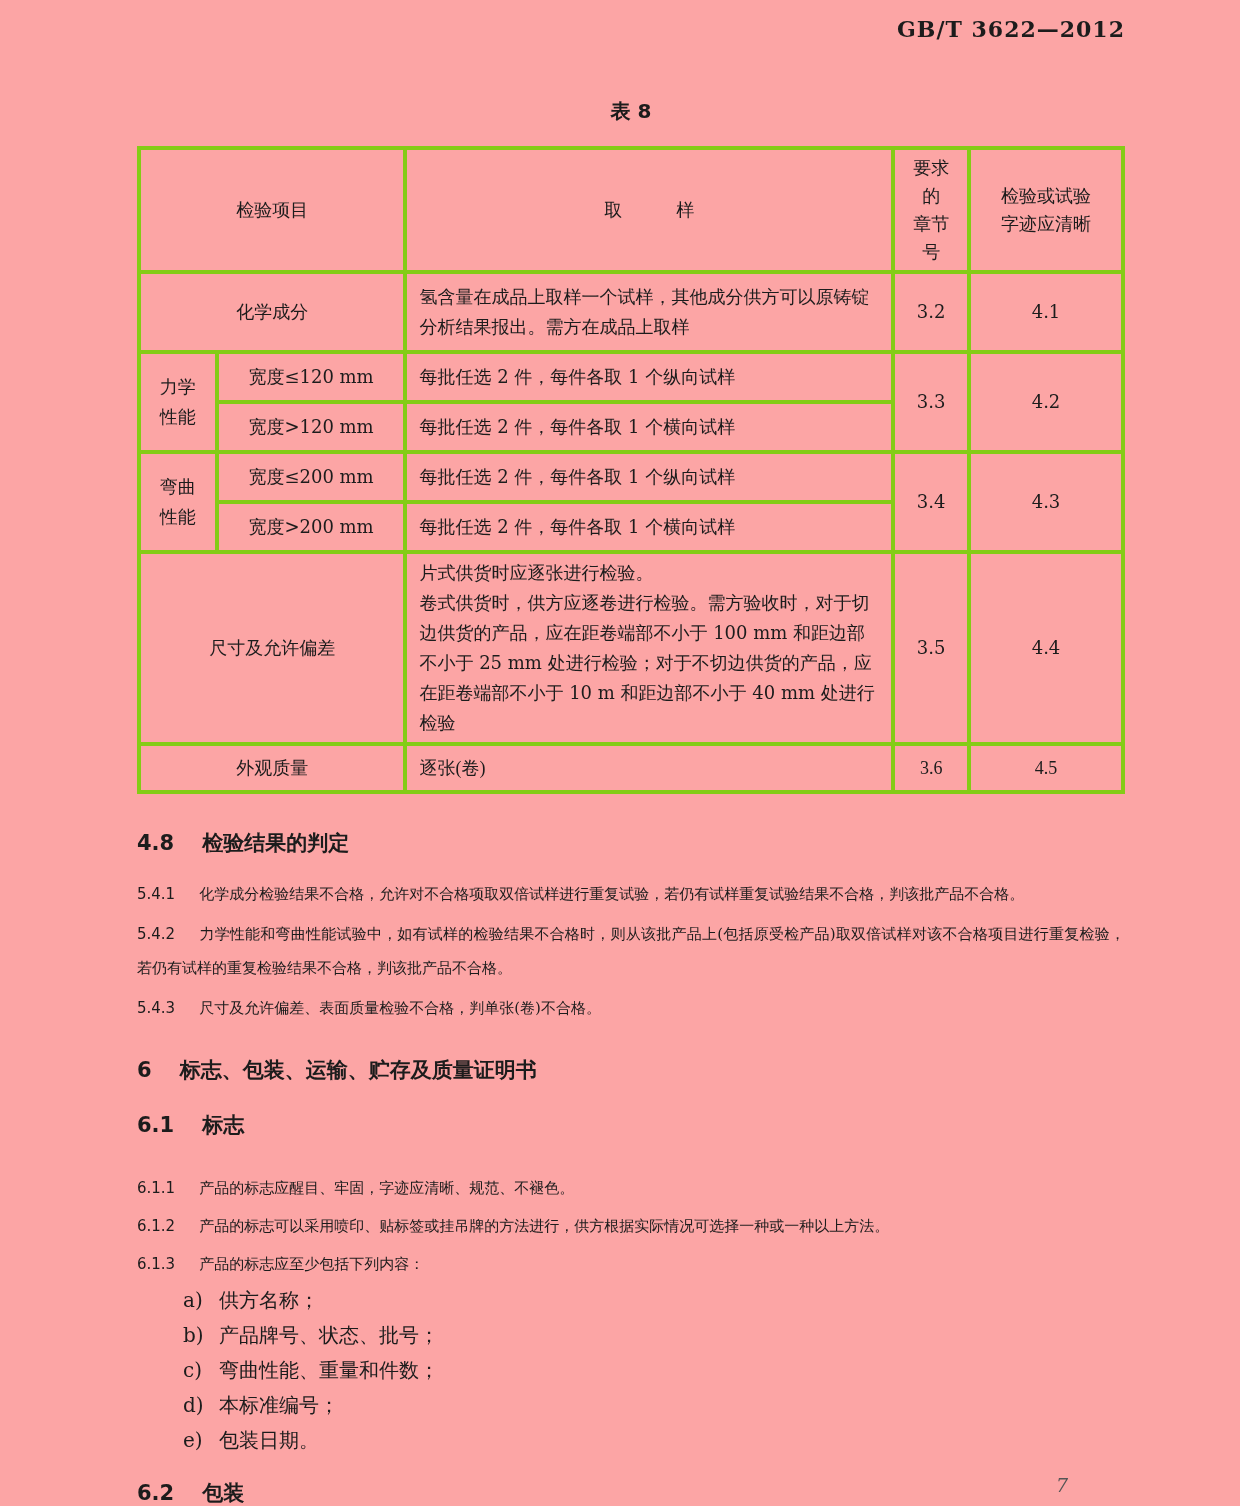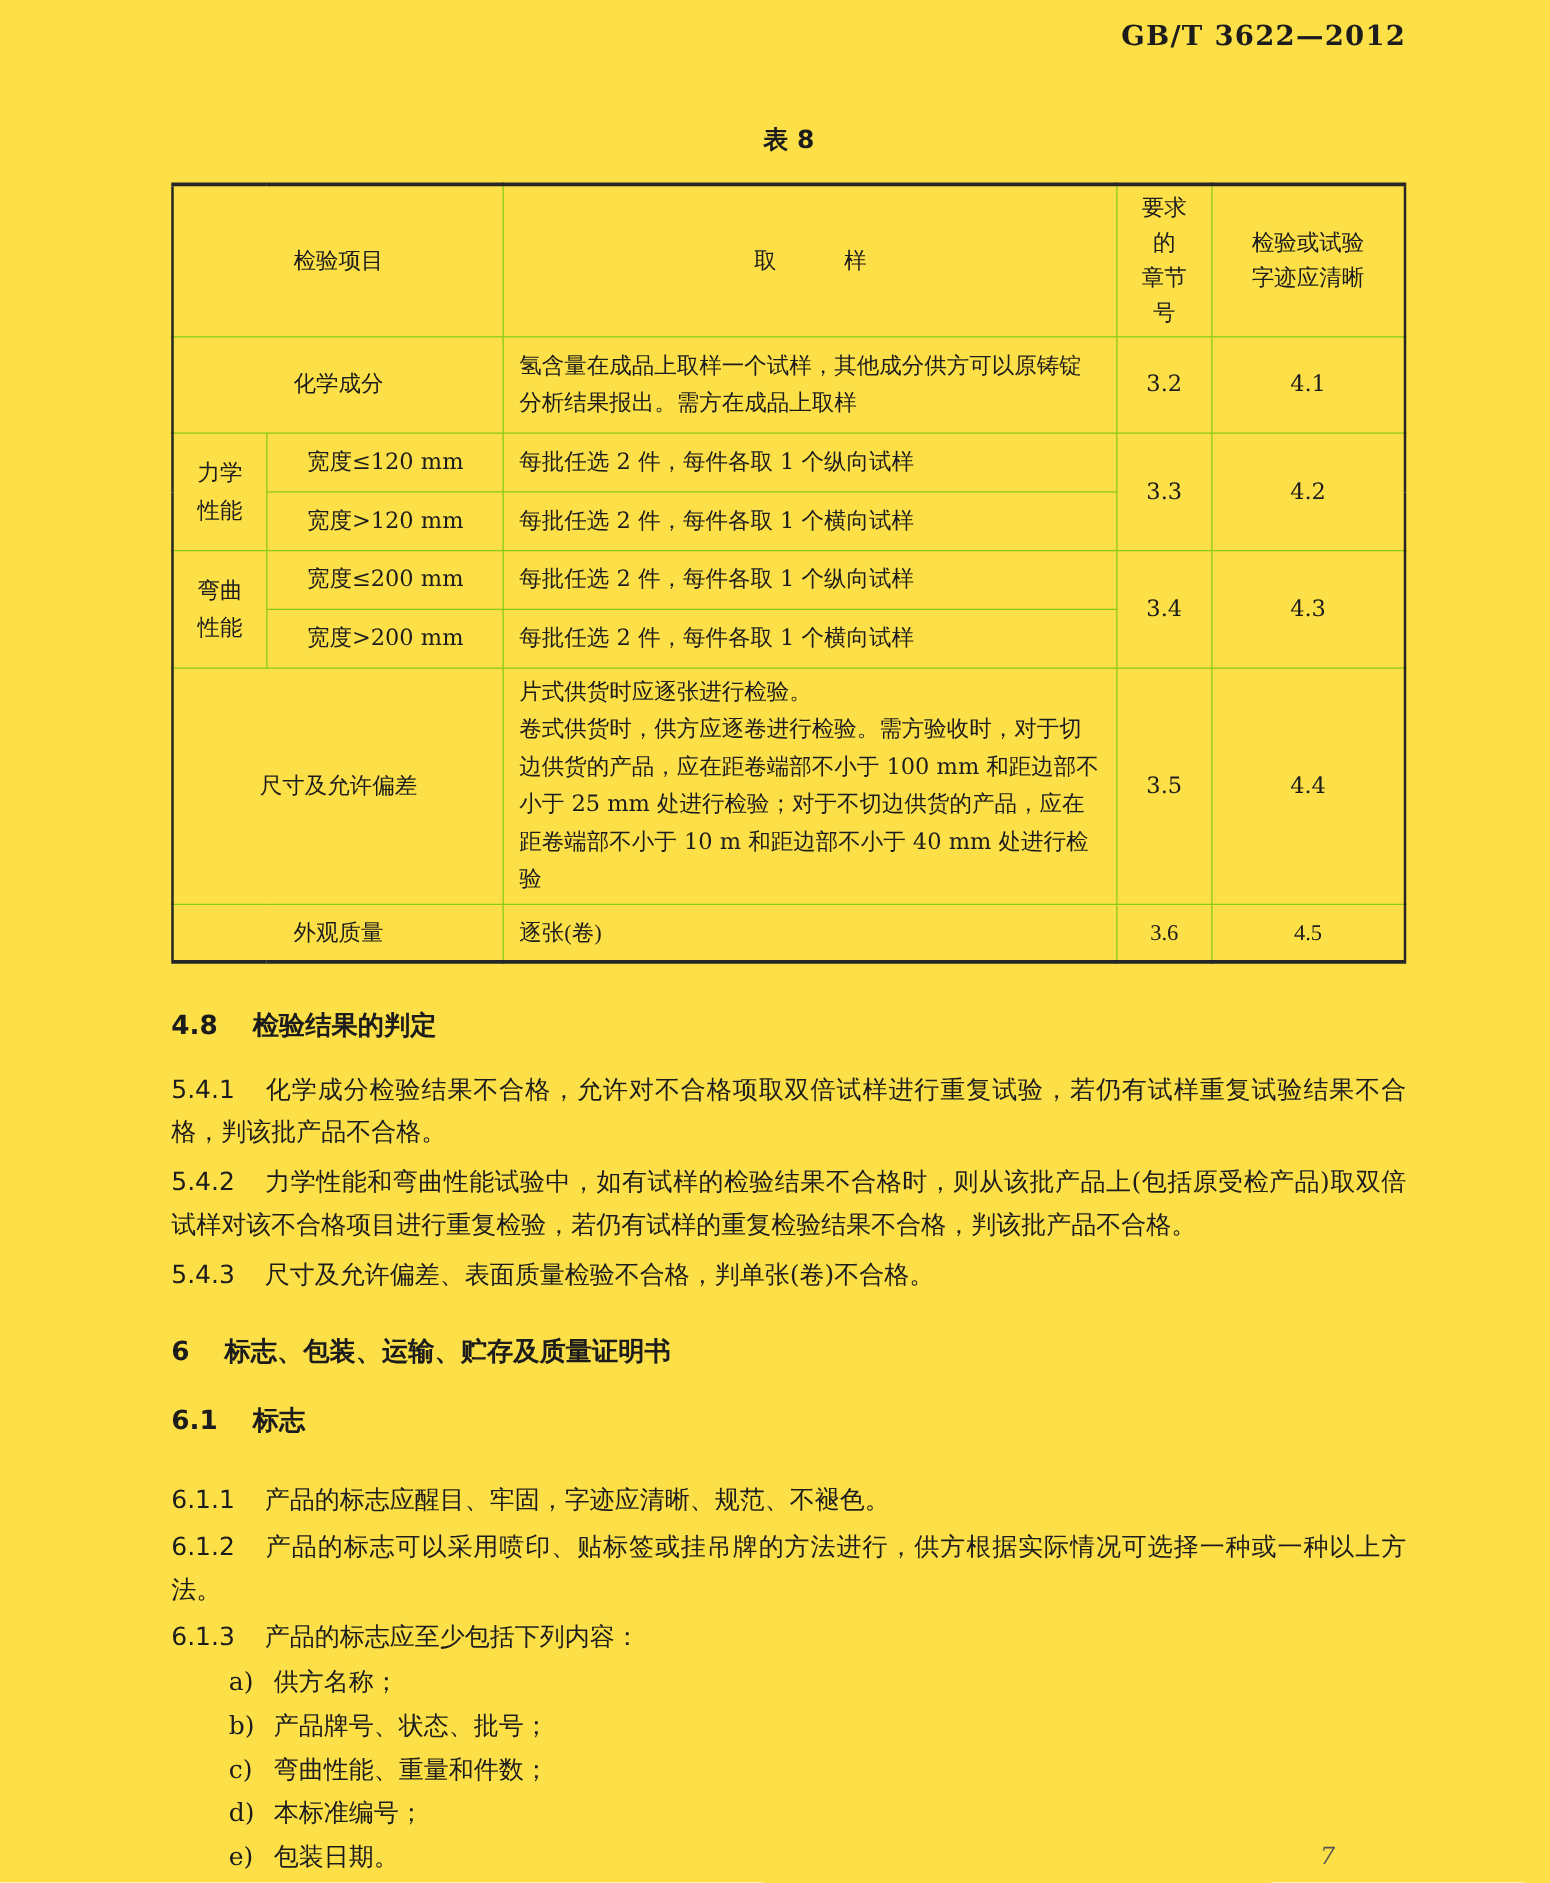--- a/index.html
+++ b/index.html
@@ -1,52 +1,52 @@
 <!DOCTYPE html>
 <html><head>
 <meta charset="utf-8">
 <style>
   html,body{margin:0;padding:0;background:#ffffff;}
   .page{
     position:relative;
     width:1240px;height:1506px;
     box-sizing:border-box;
     padding:16px 115px 0 137px;
-    background:#fde047;
+    background:#fca5a5;
     color:#1c1c1c;
     font-family:"DejaVu Serif","Liberation Serif",serif;
     overflow:hidden;
   }
   .page-header{text-align:right;font-size:22px;font-weight:bold;letter-spacing:1px;line-height:26px;}
   .table-caption{
     margin-top:56px;text-align:center;font-size:20px;font-weight:bold;line-height:26px;
     font-family:"DejaVu Sans","Liberation Sans",sans-serif;
   }
   table.std{
     margin-top:22px;width:100%;
     border-collapse:collapse;
     font-size:18px;
     border:2px solid #262626;
     border-top-width:3px;border-bottom-width:3px;
   }
   table.std td{
-    border:1px solid #84cc16;
+    border:4px solid #84cc16;
     text-align:center;vertical-align:middle;
     padding:4px 12px;line-height:30px;
   }
   table.std td.l{text-align:left;}
   table.std td.pre{white-space:pre-line;}
   tr.hrow td{height:62px;line-height:28px;}
   tr.r-chem td{height:68px;}
   tr.r-sub td{height:38px;}
   tr.r-dim td{height:148px;}
   tr.r-app td{height:36px;font-family:Liberation Serif, serif;}
   td.groupcell{width:50px;padding:4px 10px;word-break:break-all;line-height:34px;}
   .hline{line-height:28px;}
-  .flow{font-size:20px;line-height:34px;text-align:justify;}
+  .flow{font-size:15px;line-height:34px;text-align:justify;}
   .sec-h{
     font-family:"DejaVu Sans","Liberation Sans",sans-serif;
     font-weight:bold;font-size:21px;line-height:27px;
   }
   .sec-h .num{margin-right:28px;}
   .pnum{
     font-family:"DejaVu Sans","Liberation Sans",sans-serif;
     margin-right:24px;
   }
   .h-54{margin-top:36px;}

